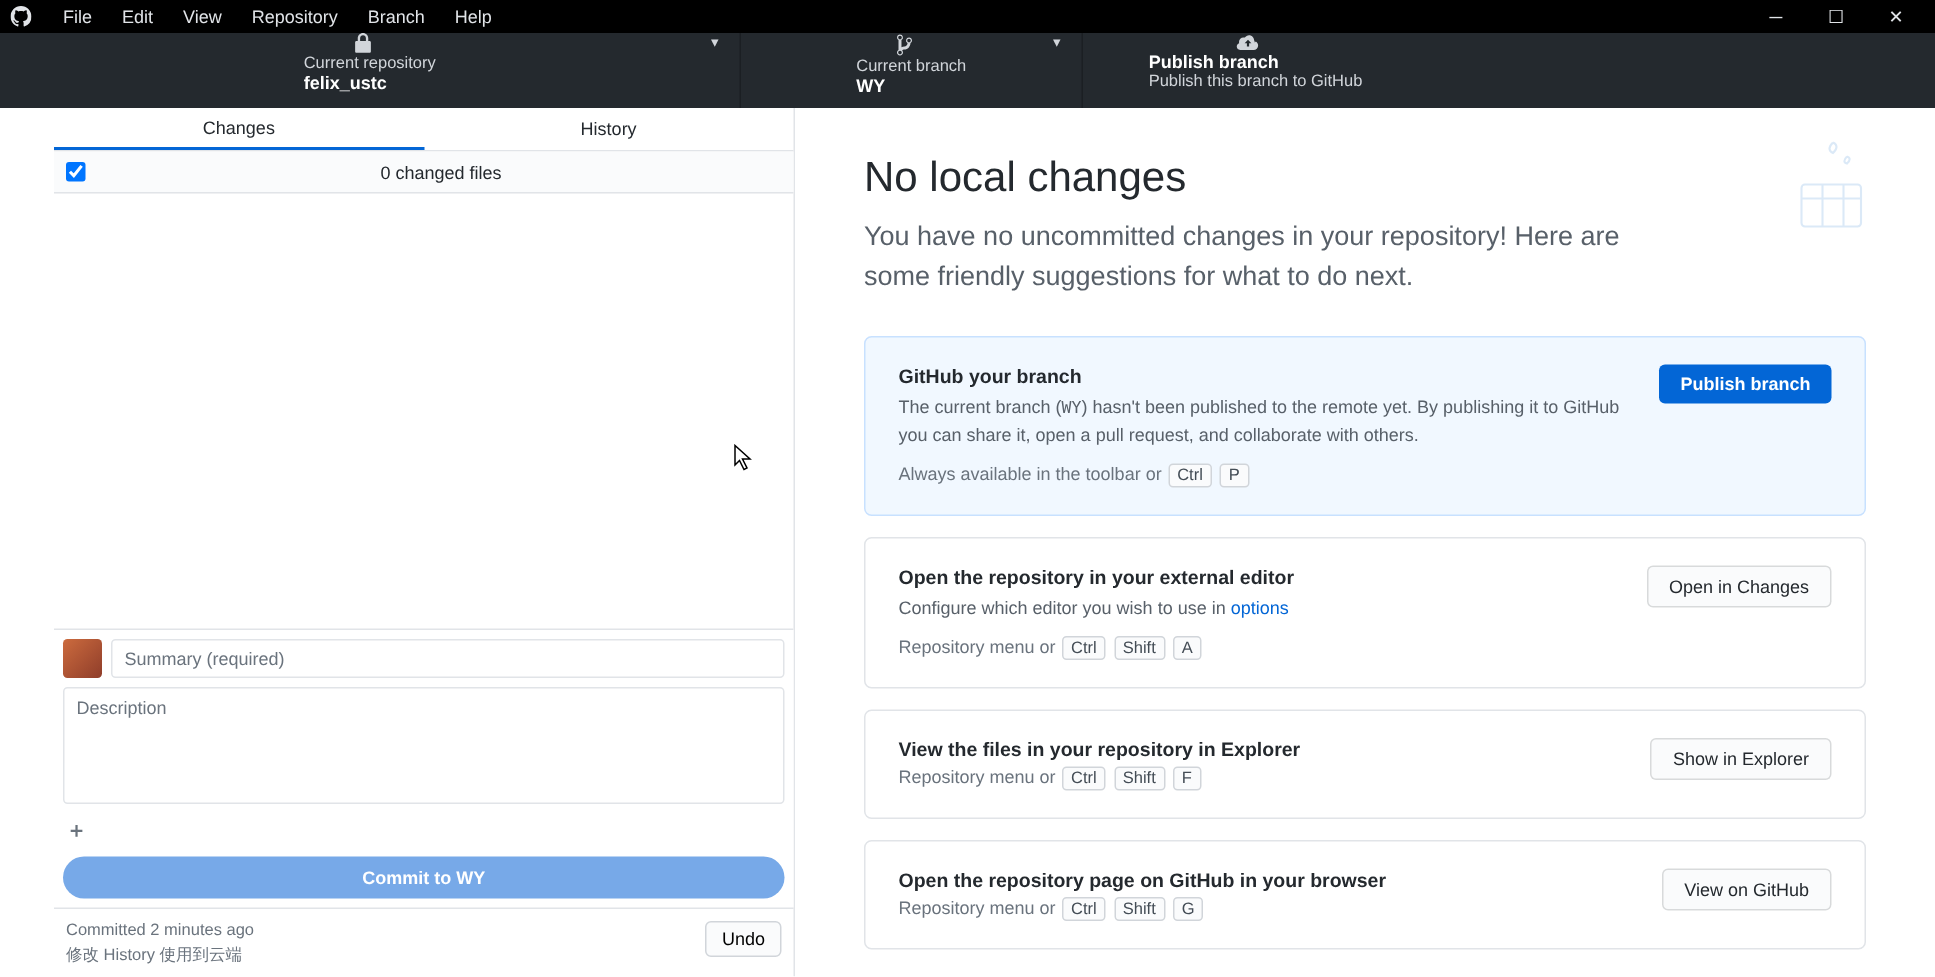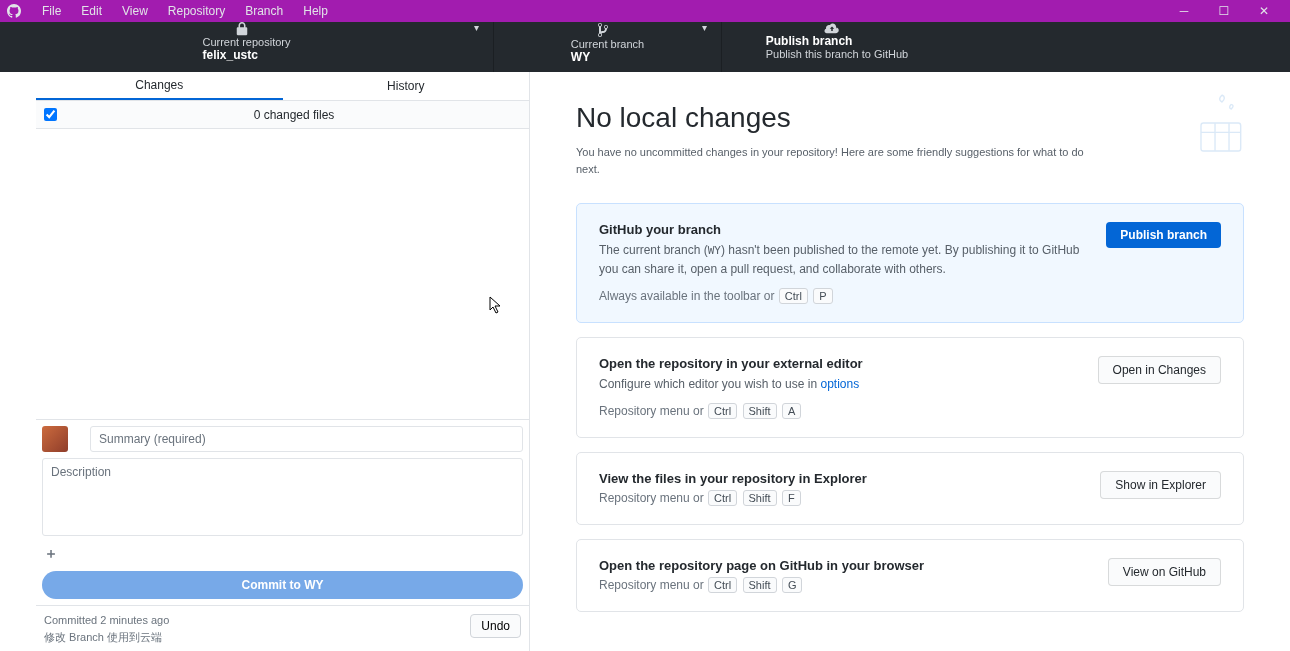--- a/index.html
+++ b/index.html
@@ -1,18 +1,18 @@
 <!DOCTYPE html>
 <html><head>
 <meta charset="utf-8">
 <style>
 * { margin: 0; padding: 0; box-sizing: border-box; font-family: -apple-system, BlinkMacSystemFont, "Segoe UI", Helvetica, Arial, sans-serif; }
 body { width: 1290px; height: 651px; overflow: hidden; background: #fff; color: #24292e; font-size: 12px; }
 
-.menubar { height: 22px; background: #a21caf; color: #e1e4e8; display: flex; align-items: center; padding: 0 6px; }
+.menubar { height: 22px; background: #000000; color: #e1e4e8; display: flex; align-items: center; padding: 0 6px; }
 .menubar .logo { width: 16px; height: 16px; margin-right: 10px; display:flex; align-items:center; justify-content:center; }
 .menubar .menu-item { padding: 0 10px; font-size: 12px; cursor: default; }
 .winctrls { margin-left: auto; display:flex; }
 .winctrls div { width: 40px; height: 22px; display:flex; align-items:center; justify-content:center; color:#e1e4e8; font-size:12px; }
 
 .toolbar { height: 50px; background: #24292e; display: flex; color: #fff; }
 .toolsect { display:flex; align-items:center; padding: 0 14px; border-right: 1px solid #1b1f23; position:relative;flex-direction:column; }
 .toolsect.repo { width: 494px; }
 .toolsect.branch { width: 228px; }
 .toolsect.publish { width: 230px; border-right:none; }
@@ -30,38 +30,38 @@
 .tab.active { border-bottom: 2px solid #0366d6; }
 
 .changes-header { height: 28px; background:#fafbfc; border-bottom:1px solid #e1e4e8; display:flex; align-items:center; padding: 0 8px; font-size:12px; color:#24292e; }
 .changes-header input[type=checkbox] { margin-right: 10px; }
 .changes-header .txt { flex:1; text-align:center; }
 
 .changes-body { flex:1; position:relative; }
 .cursor-glyph { position:absolute; left:453px; top:167px; font-size:16px; color:#000; pointer-events:none; }
 
 .commit-box { border-top:1px solid #e1e4e8; padding: 6px; background:#fff; }
-.commit-row1 { display:flex; gap:22px; margin-bottom:6px; }
+.commit-row1 { display:flex; gap:6px; margin-bottom:6px; }
 .avatar { width:26px; height:26px; border-radius:3px; background: linear-gradient(135deg,#cc6b3e,#8f3d2a); }
 .summary-input { flex:1; height:26px; border:1px solid #e1e4e8; border-radius:3px; padding:0 8px; font-size:12px; }
 .summary-input::placeholder { color:#6a737d; }
 .desc-input { width:100%; height:78px; border:1px solid #e1e4e8; border-radius:3px; padding:6px 8px; font-size:12px; resize:none; margin-bottom:4px; }
 .desc-input::placeholder { color:#6a737d; }
 .coauthor { color:#6a737d; font-size:14px; padding:2px 0 4px 2px; font-weight:bold; }
 .commit-btn { width:100%; height:28px; background:#77a9e8; color:#fff; border:none; border-radius:14px; font-size:12px; font-weight:600; margin-top:4px; }
 
 .last-commit { border-top:1px solid #e1e4e8; padding:6px 8px; display:flex; align-items:flex-start; justify-content:space-between; }
 .last-commit .meta { font-size:11px; color:#6a737d; line-height:1.5; }
 .undo-btn { border:1px solid #d1d5da; background:#fafbfc; border-radius:4px; padding:4px 10px; font-size:12px; margin-top:2px;}
 
 .right-inner { padding: 30px 46px; position:relative; }
 .hero-illus { position:absolute; right:40px; top:16px; width:70px; height:70px; opacity:.5; }
 .hero-illus svg { width:100%; height:100%; }
 .hero-h1 { font-size: 28px; font-weight:300; color:#24292e; margin-bottom:10px; }
-.hero-p { font-size:11px; color:#586069; max-width:520px; line-height:1.5; margin-bottom:26px; }
+.hero-p { font-size:18px; color:#586069; max-width:520px; line-height:1.5; margin-bottom:26px; }
 
 .card { border:1px solid #e1e4e8; border-radius:5px; padding:18px 22px; margin-bottom:14px; display:flex; justify-content:space-between; align-items:flex-start; }
 .card.highlight { background:#f1f8ff; border-color:#c8e1ff; }
 .card-left { flex:1; padding-right:20px; }
 .card-title { font-size:13px; font-weight:600; color:#24292e; margin-bottom:4px; }
 .card-desc { font-size:12px; color:#586069; line-height:1.5; margin-bottom:10px; }
 .card-hint { font-size:12px; color:#6a737d; }
 .kbd { display:inline-block; border:1px solid #d1d5da; border-radius:3px; background:#fafbfc; padding:1px 5px; font-size:11px; font-family:inherit; color:#444d56; margin:0 1px; }
 .lnk { color:#0366d6; }
 .btn-primary { background:#0366d6; color:#fff; border:none; border-radius:4px; padding:6px 14px; font-size:12px; font-weight:600; white-space:nowrap; }
@@ -153,21 +153,21 @@
         <input class="summary-input" placeholder="Summary (required)" style="">
       </div>
       <textarea class="desc-input" placeholder="Description" style=""></textarea>
       <div class="coauthor">＋</div>
       <button class="commit-btn"><span>Commit to </span><b>WY</b></button>
     </div>
 
     <div class="last-commit">
       <div class="meta">
         <div>Committed 2 minutes ago</div>
-        <div>修改 Branch 使用到云端</div>
+        <div>修改 History 使用到云端</div>
       </div>
       <button class="undo-btn">Undo</button>
     </div>
   </div>
 
   <div class="right-pane">
     <div class="right-inner">
       <div class="hero-illus">
         <svg viewBox="0 0 60 60">
             <g fill="none" stroke="#b8d4f0" stroke-width="1.2">

